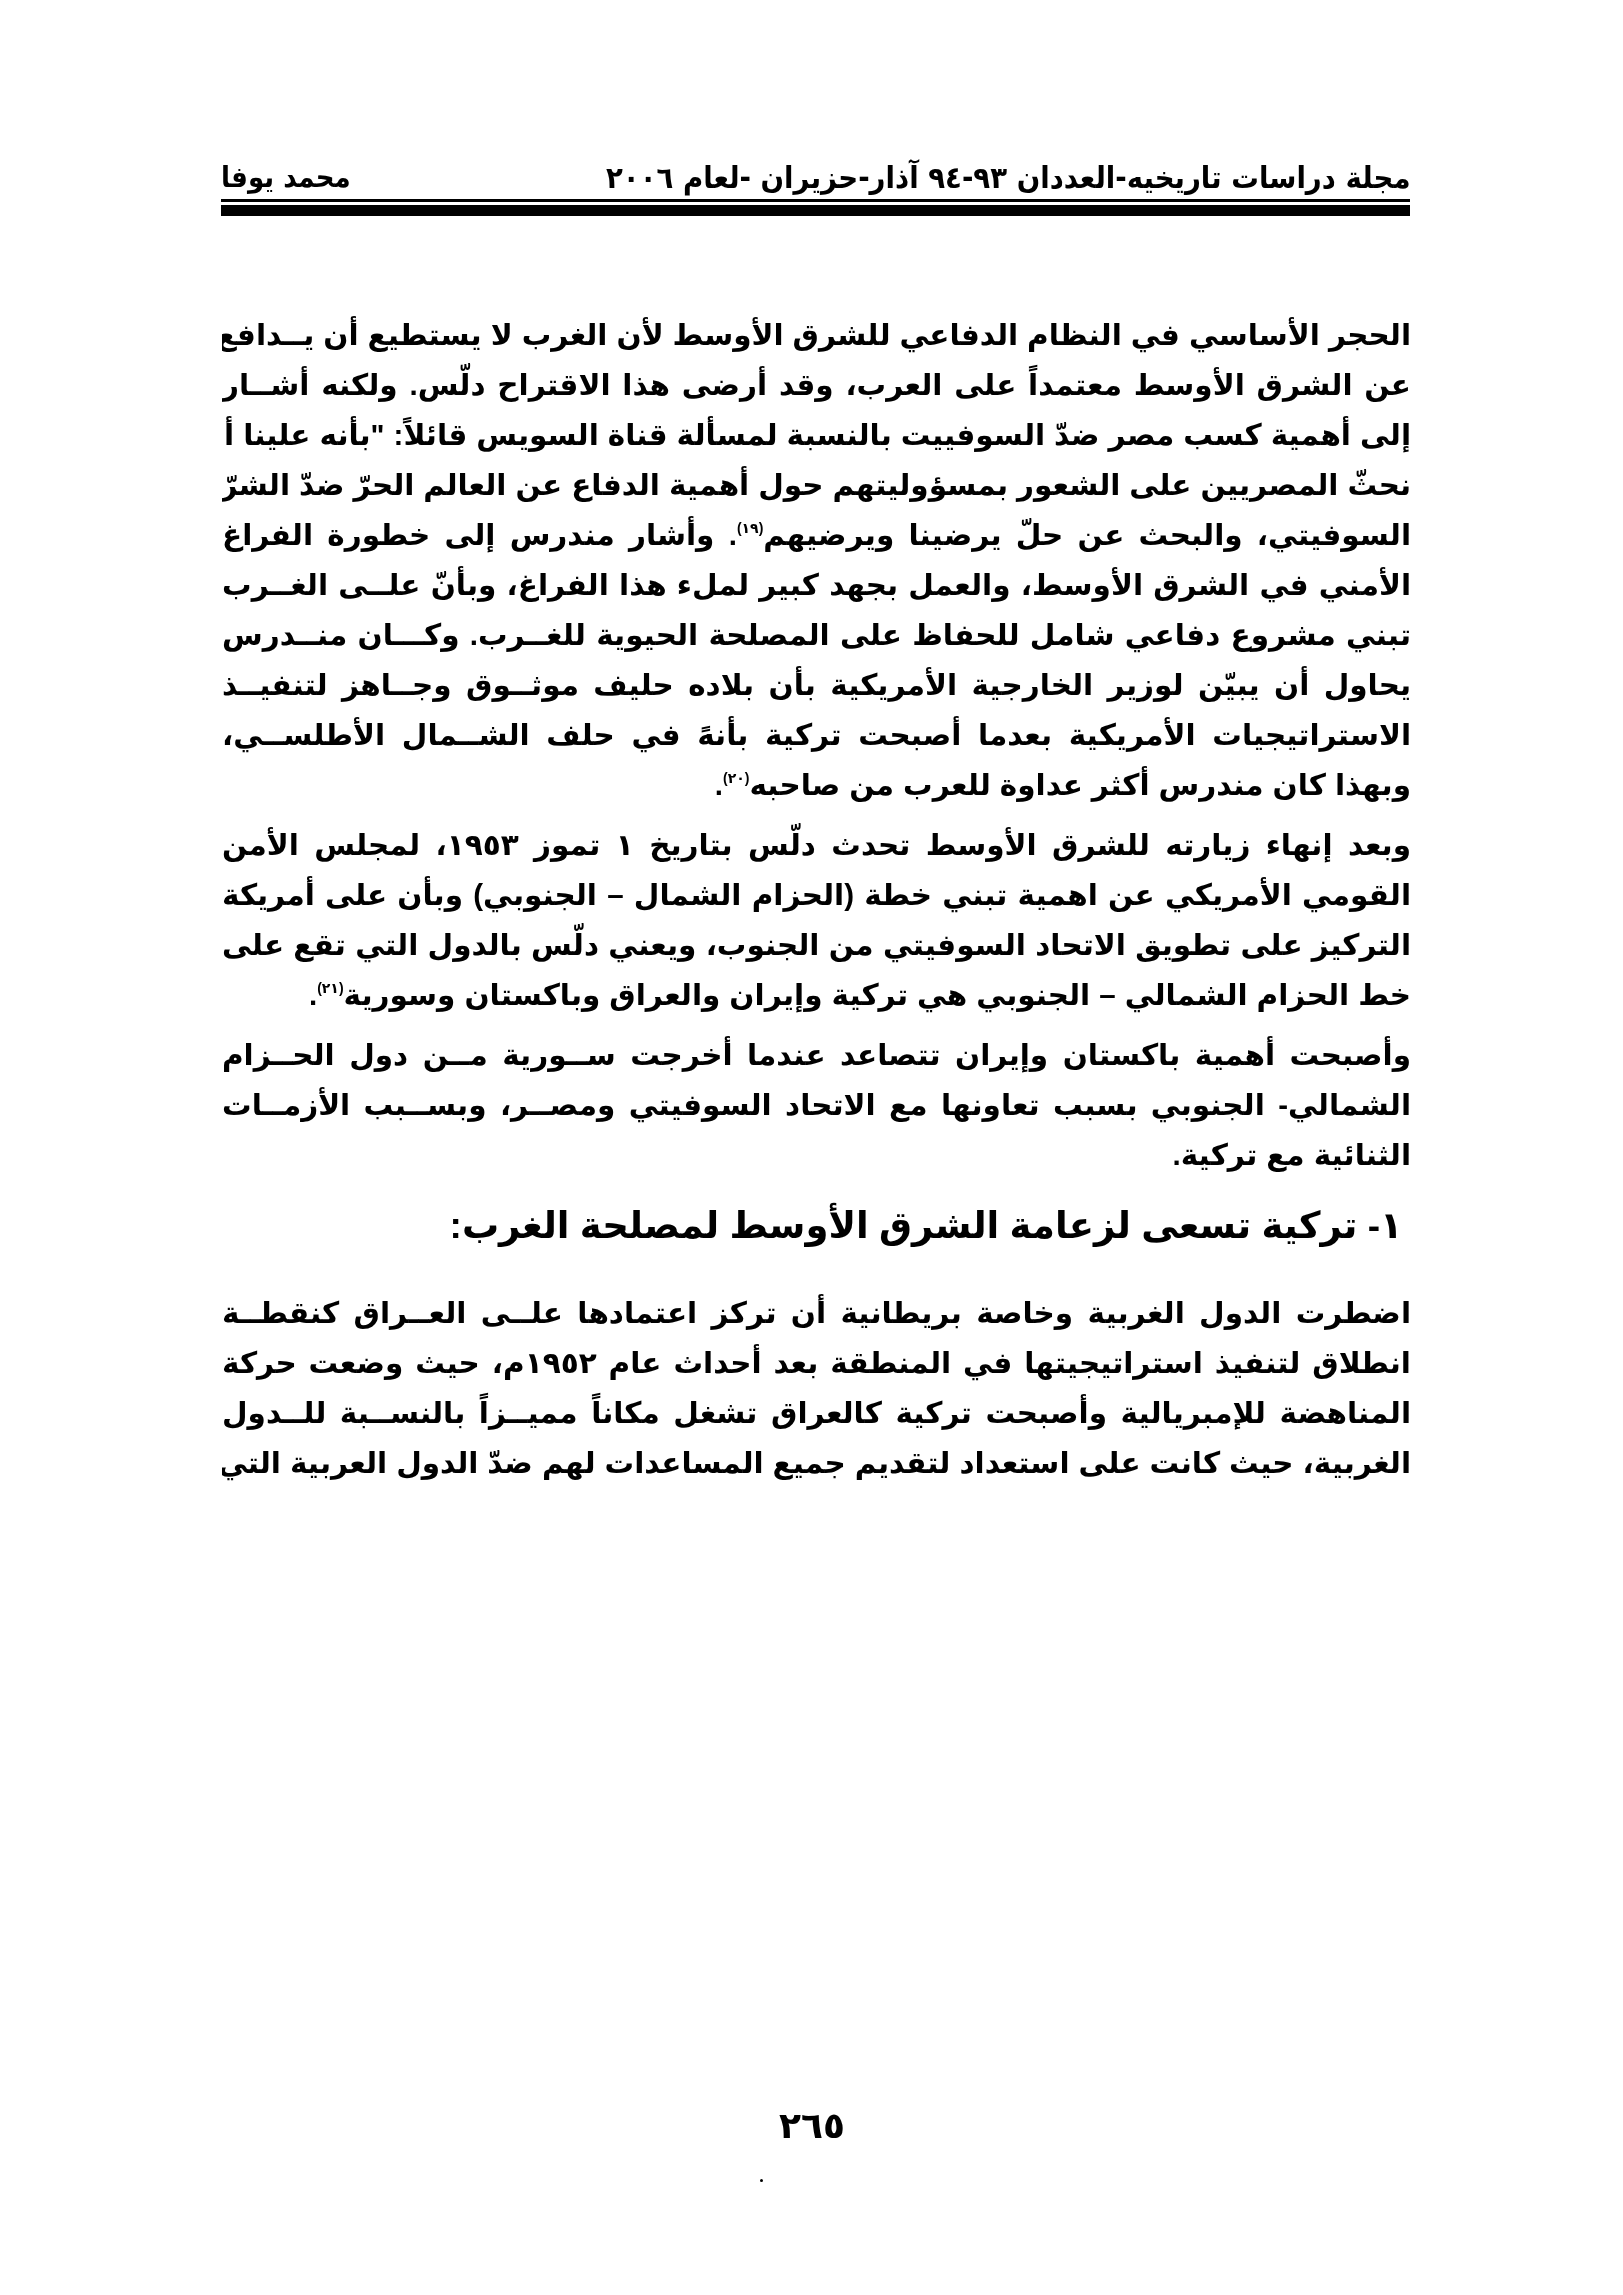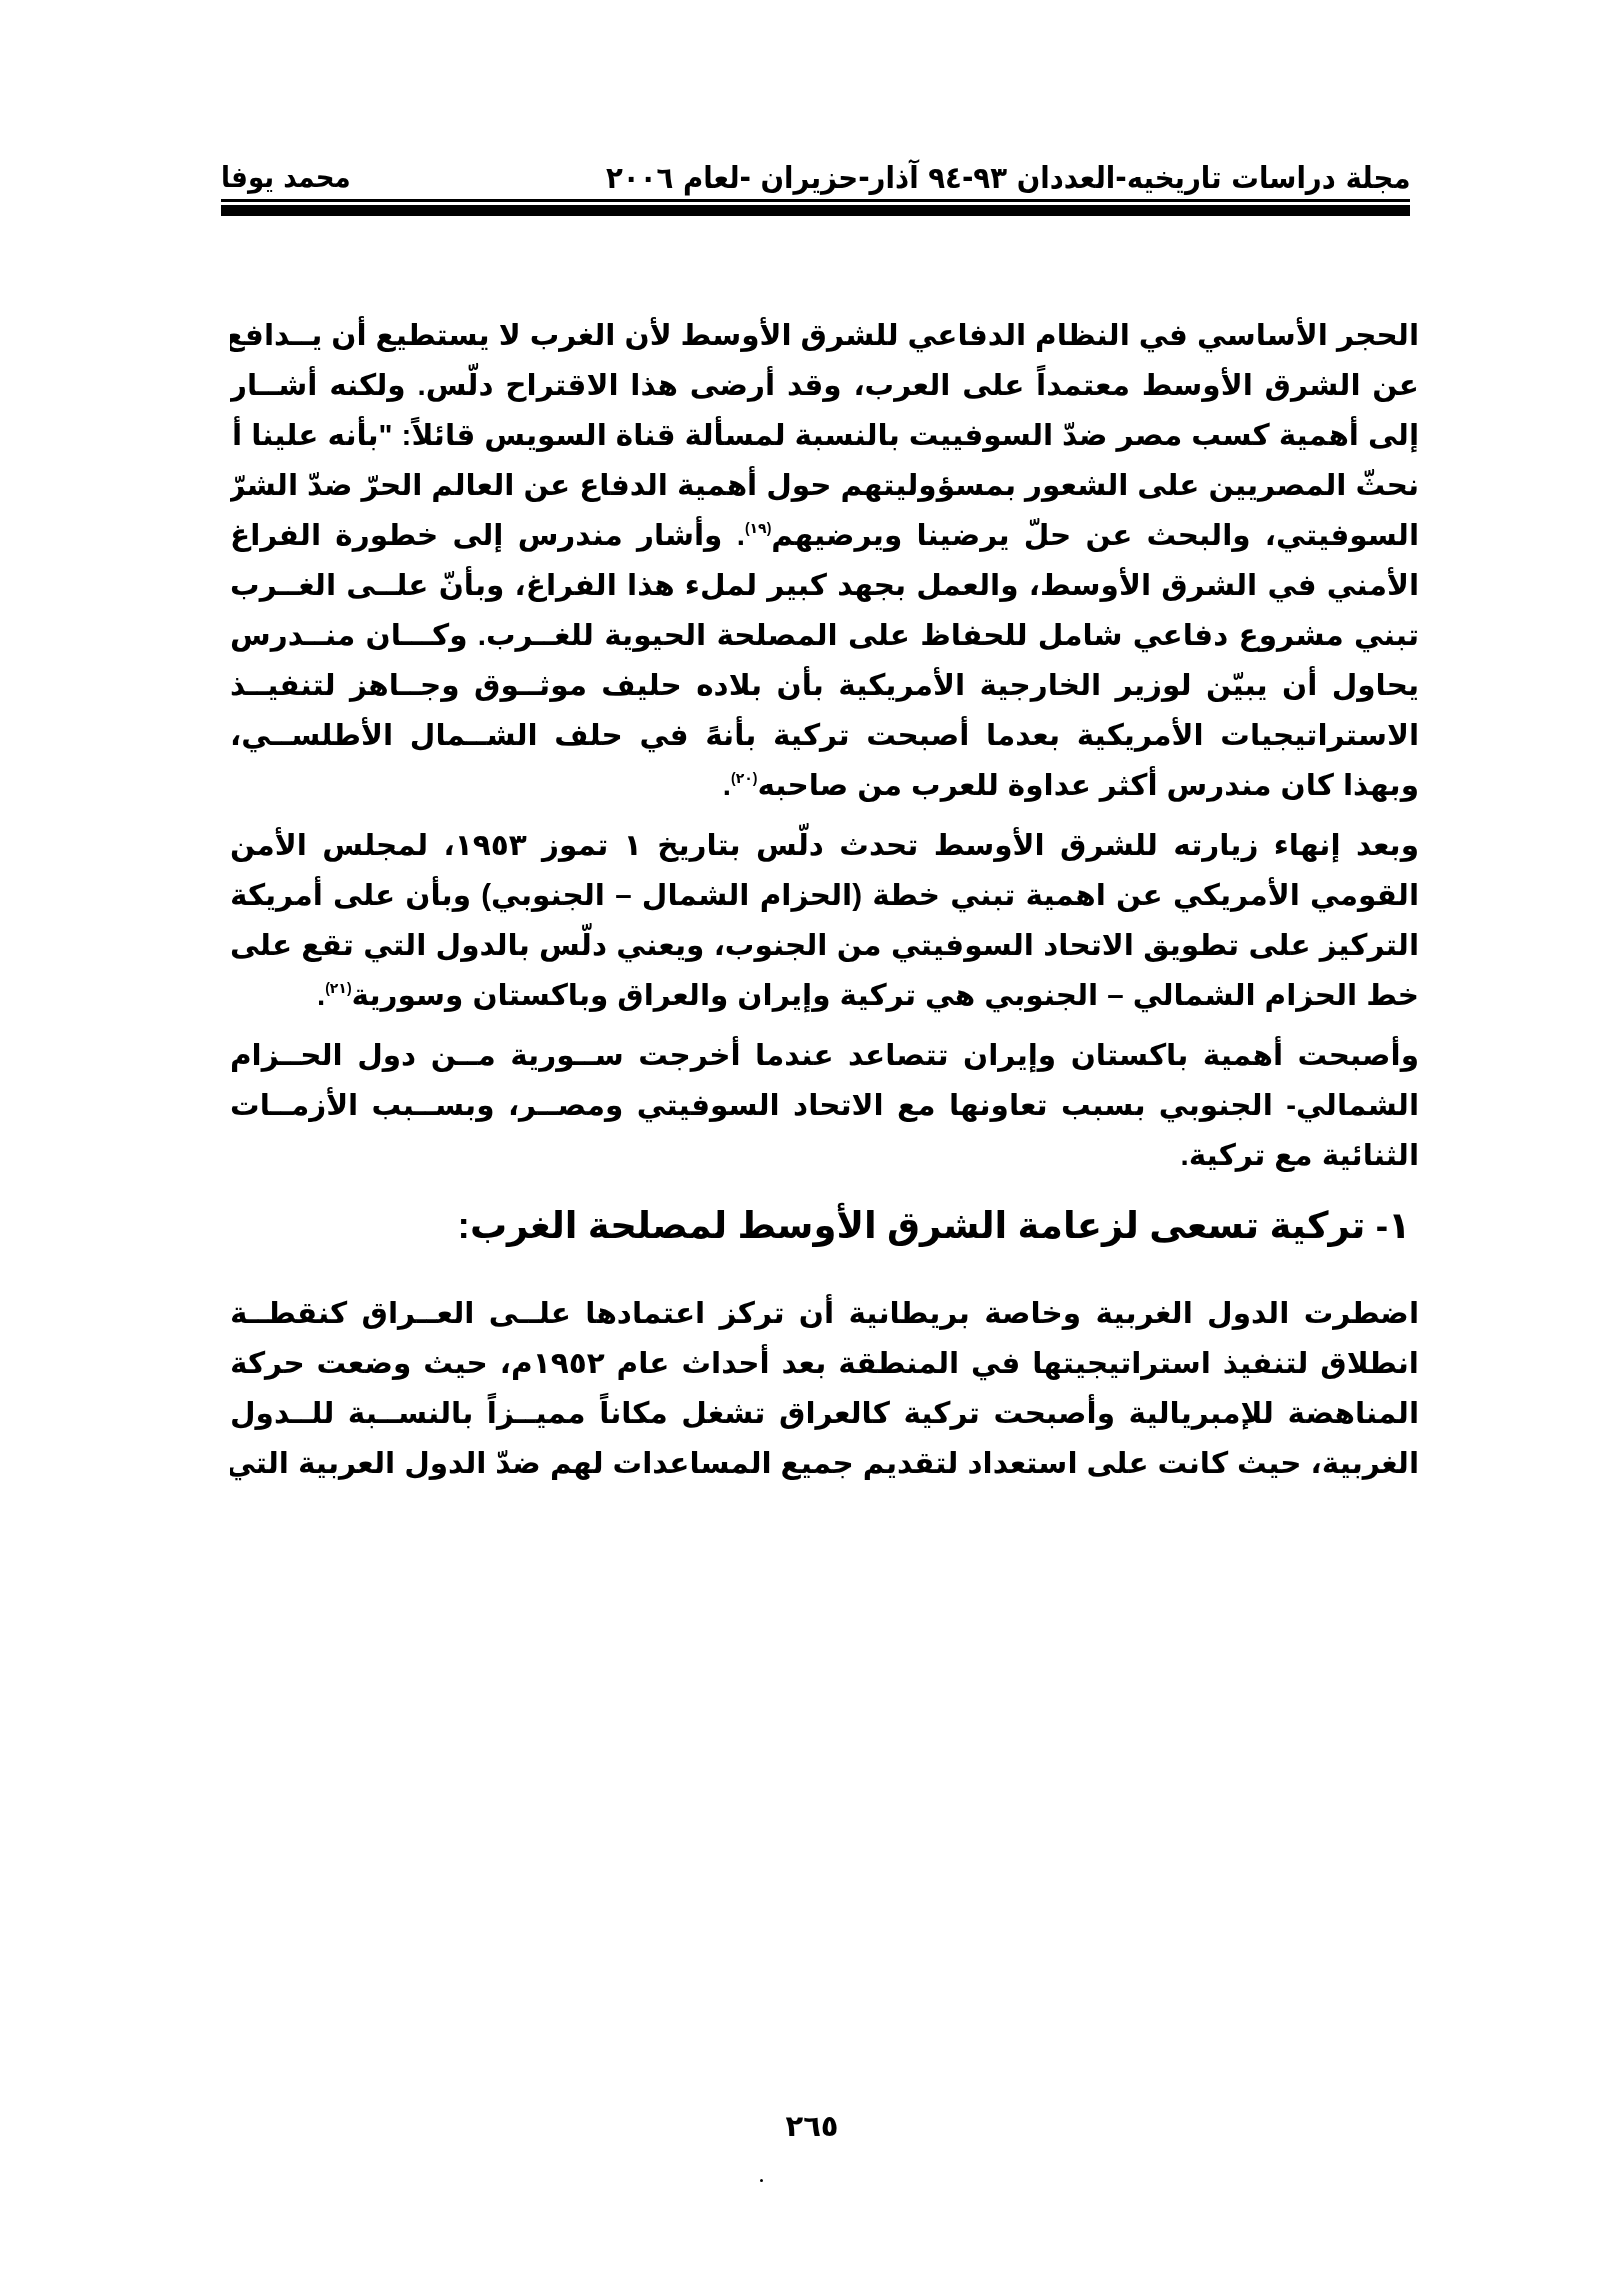--- a/index.html
+++ b/index.html
@@ -61,21 +61,21 @@
   .rule-thick {
     position: absolute;
     left: 221px;
     width: 1189px;
     top: 205px;
     height: 11px;
     background: #000;
   }
   .body-text {
     position: absolute;
-    left: 230px;
+    left: 222px;
     width: 1189px;
     top: 310px;
     direction: rtl;
   }
   .para {
     margin: 0;
     font-family: "Liberation Sans", "DejaVu Sans", sans-serif;
     font-weight: bold;
     font-size: 29.5px;
     line-height: 50px;
@@ -109,21 +109,21 @@
     text-align: right;
   }
   .page-number {
     position: absolute;
     left: 0;
     width: 1624px;
     top: 2109px;
     text-align: center;
     font-family: "DejaVu Sans", sans-serif;
     font-weight: bold;
-    font-size: 29px;
+    font-size: 36px;
     line-height: 34px;
     direction: rtl;
   }
   .speck {
     position: absolute;
     left: 760px;
     top: 2179px;
     width: 3.4px;
     height: 3.4px;
     background: #000;

